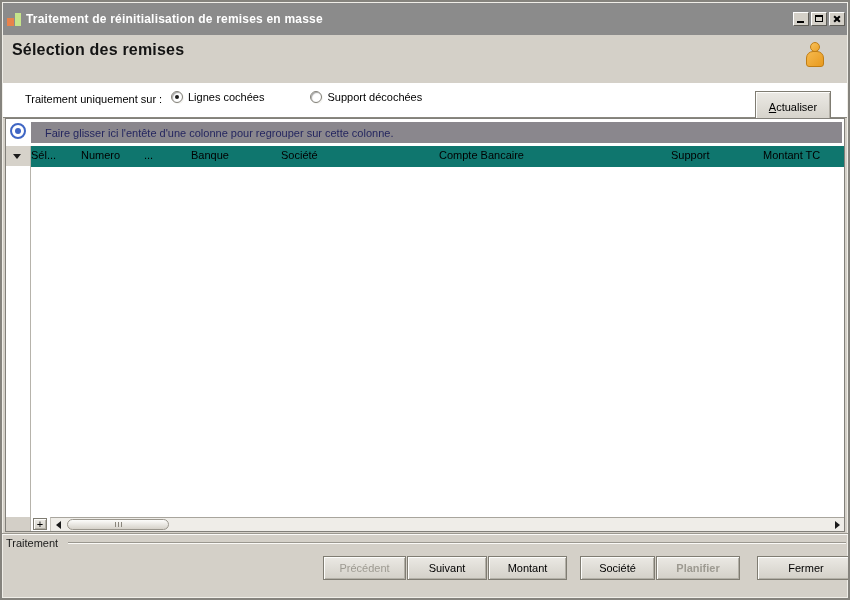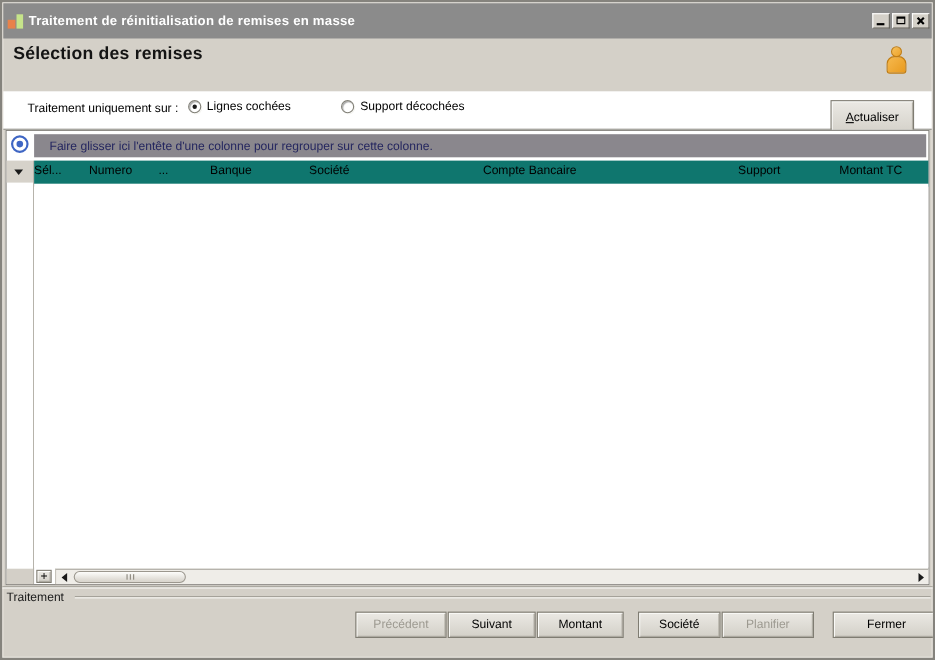--- a/index.html
+++ b/index.html
@@ -162,21 +162,21 @@
   .groupbox-label { position:absolute; left:4px; top:535px; font-size:11px; color:#1a1a1a; }
   .groupbox-line {
     position:absolute; left:66px; right:2px; top:540px; height:2px;
     border-top:1px solid #9a978f; border-bottom:1px solid #fbfaf7;
   }
   .footer-btn { position:absolute; top:554px; height:24px; }
   .b-precedent { left:321px; width:83px; }
   .b-suivant   { left:405px; width:80px; }
   .b-profils   { left:486px; width:79px; }
   .b-executer  { left:578px; width:75px; }
-  .b-planifier { left:654px; width:84px; }
+  .b-planifier { left:654px; width:84px;font-weight:bold; }
   .b-fermer    { left:755px; width:98px; }
 </style>
 </head>
 <body>
 
 <div class="window">
 
   <div class="titlebar">
     <div class="app-icon">
       <div class="bar-orange"></div>

